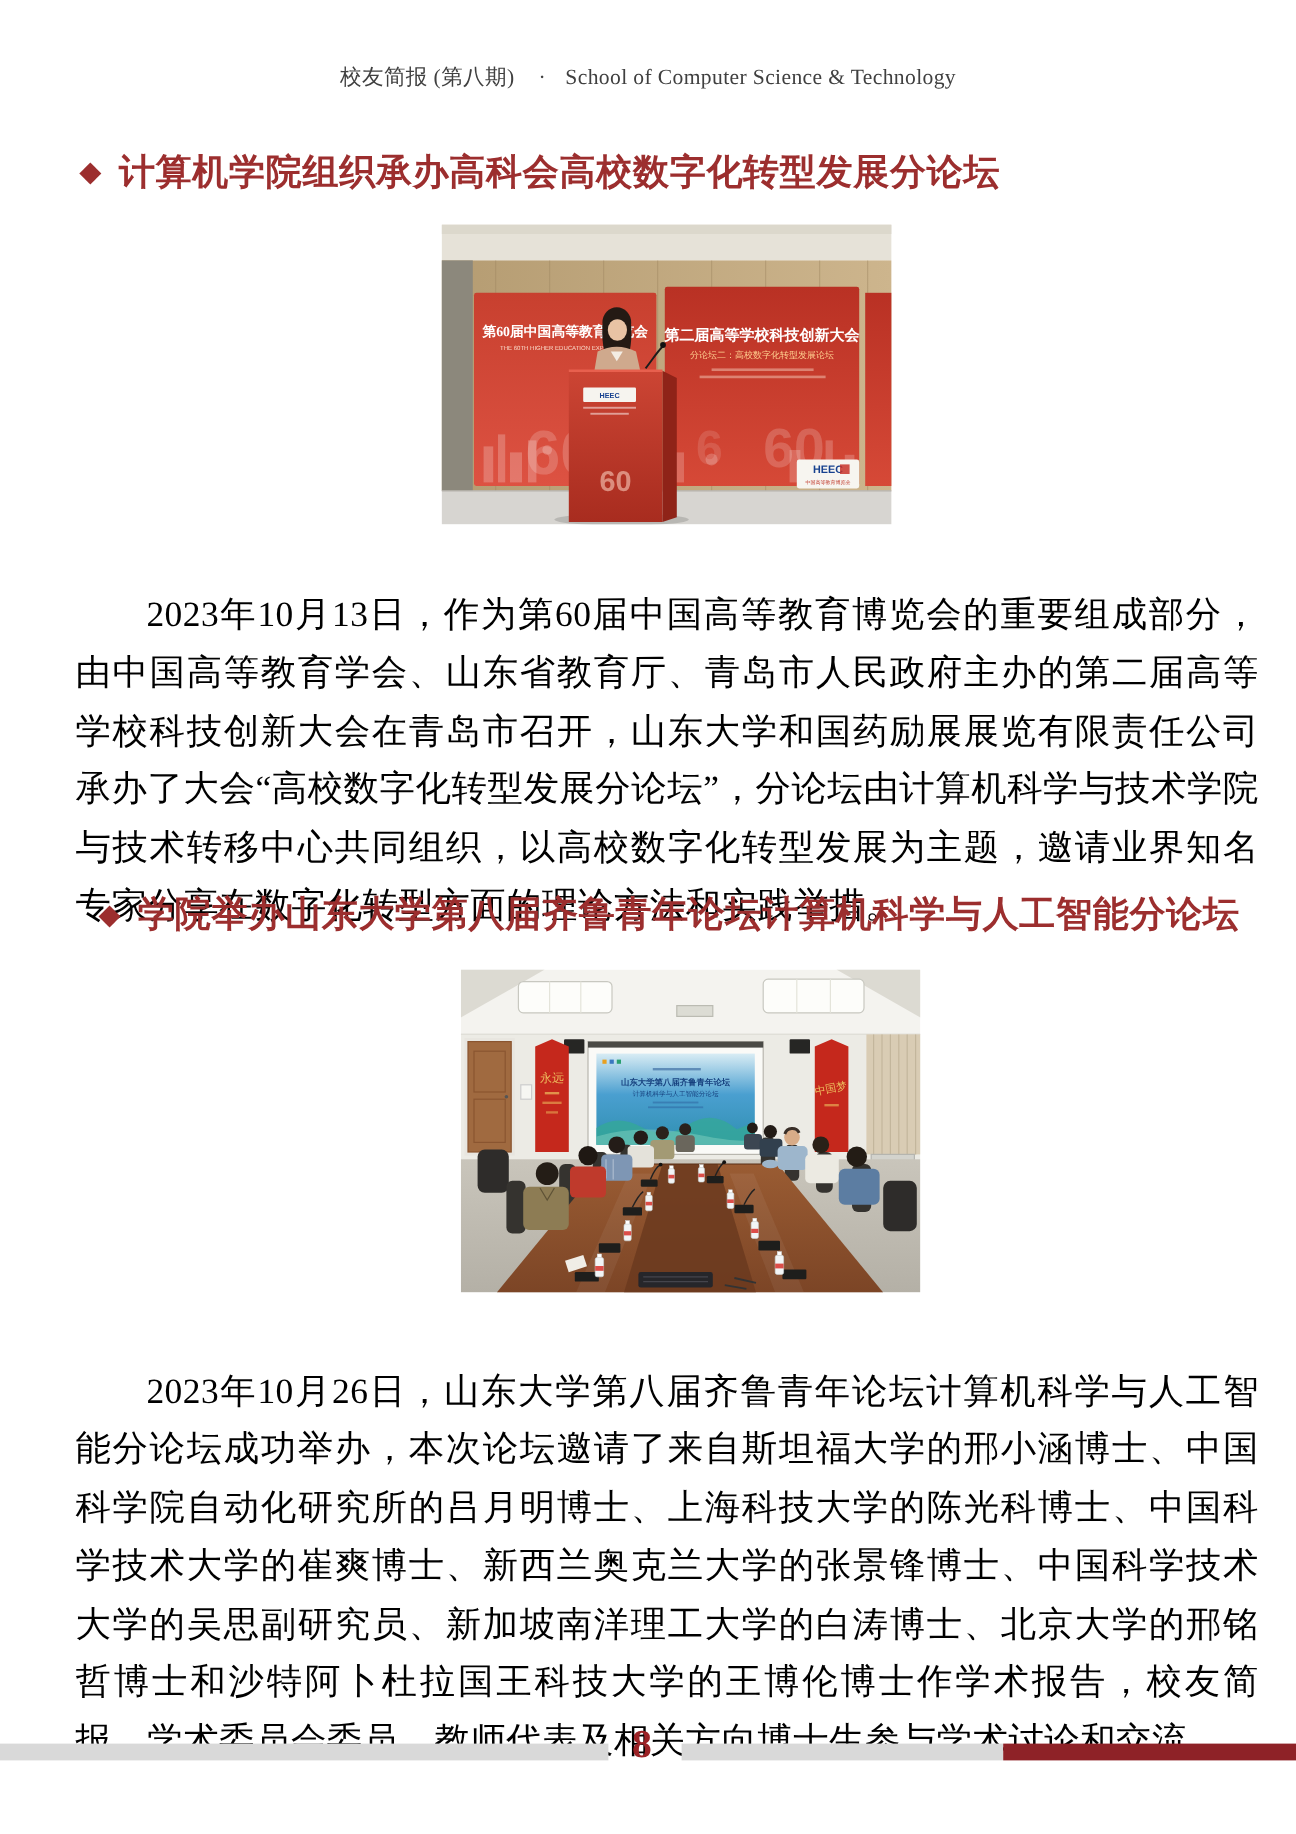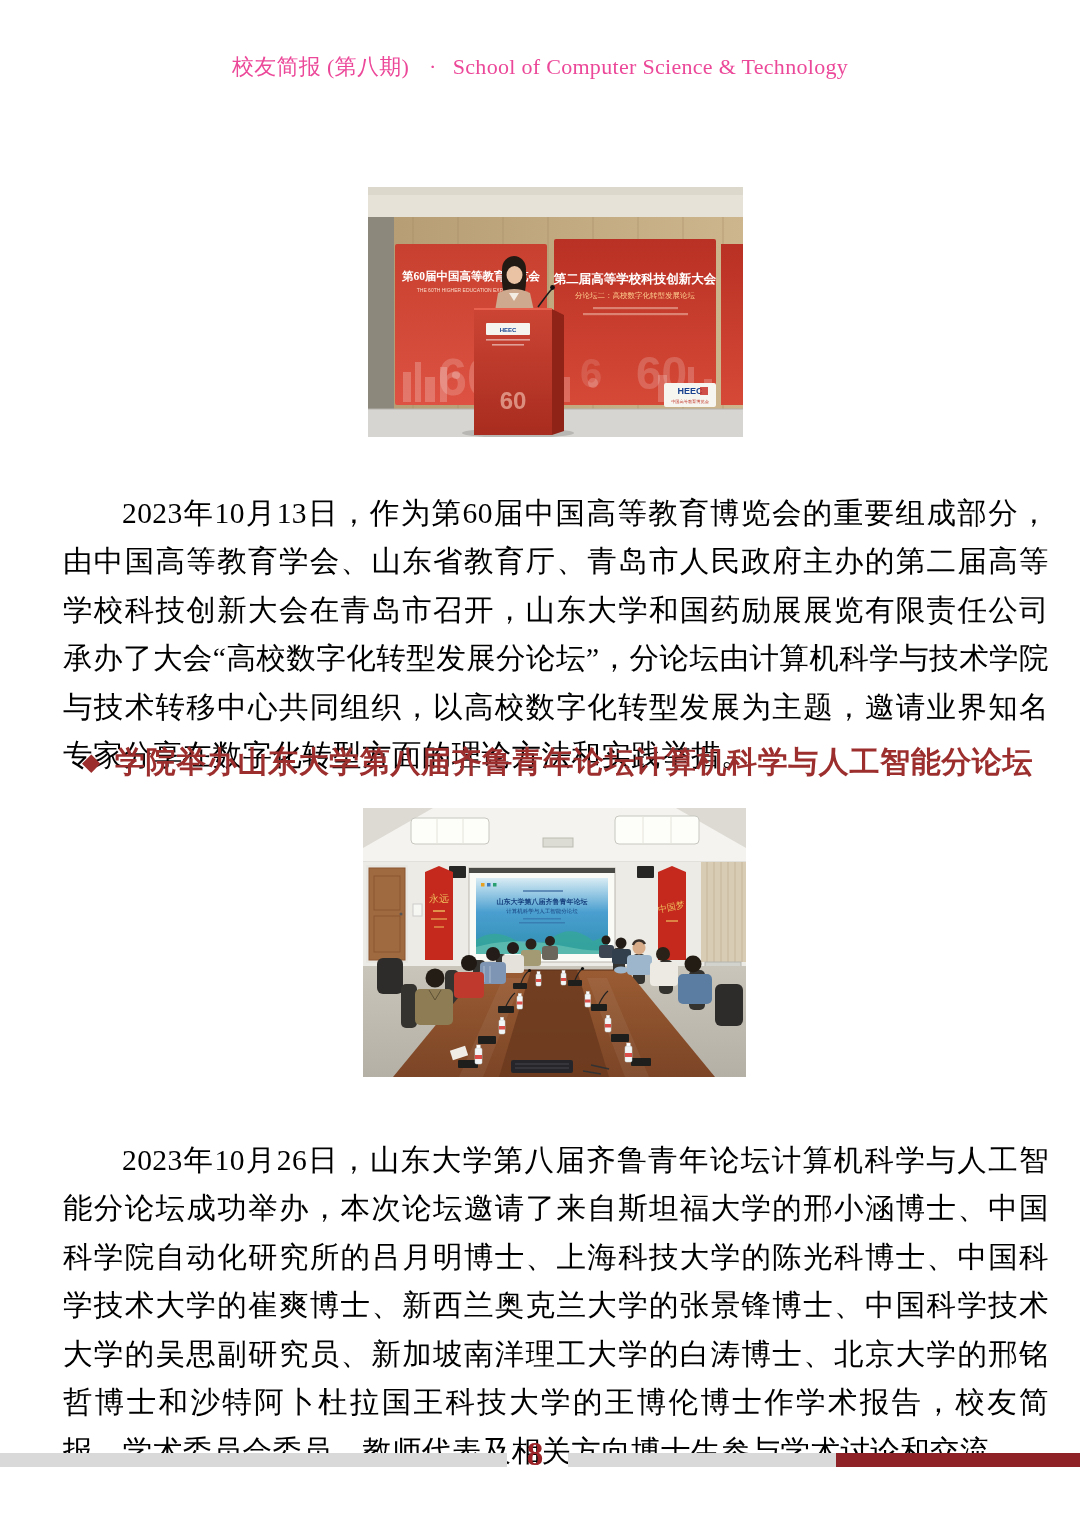--- a/index.html
+++ b/index.html
@@ -1,29 +1,29 @@
 <!DOCTYPE html>
 <html><head>
 <meta charset="utf-8">
 <style>
   html,body{margin:0;padding:0;background:#ffffff;}
   .page{position:relative;width:1080px;height:1528px;background:#ffffff;overflow:hidden;
         font-family:"Liberation Serif","DejaVu Serif",serif;}
   .header{position:absolute;left:0;top:52px;width:100%;text-align:center;
-          font-size:22px;color:#ec4899;letter-spacing:.3px;}
+          font-size:18px;color:#404040;letter-spacing:.3px;}
   .header .zh{margin-right:20px;}
   .header .dot{margin-right:16px;}
   .heading{position:absolute;left:66px;color:#9c2e2e;font-weight:bold;font-size:30px;
            letter-spacing:.6px;white-space:nowrap;}
   .heading .diamond{font-size:24px;vertical-align:2px;margin-right:14px;}
   .h1{top:123px;}
   .h2{top:742px;margin-left:16px;}
   .photo{position:absolute;display:block;}
   .photo1{left:368px;top:187px;width:375px;height:250px;}
-  .photo2{left:363px;top:808px;width:383px;height:269px;}
+  .photo2{left:384px;top:808px;width:383px;height:269px;}
   .para{position:absolute;width:986px;left:63px;font-size:29.5px;line-height:48.5px;
         color:#000000;text-align:justify;text-indent:2em;letter-spacing:.4px;}
   .para1{top:459px;}
   .para2{top:1106px;}
   .bar{position:absolute;top:1453px;height:14px;background:#d9d9d9;}
   .bar-left{left:0;width:507px;}
   .bar-mid{left:568px;width:268px;}
   .bar-red{left:836px;width:244px;background:#8e2227;}
   .pageno{position:absolute;left:503px;top:1436px;width:64px;text-align:center;
           font-size:33px;font-weight:bold;color:#9b2226;}
@@ -31,20 +31,23 @@
 </style>
 </head>
 <body>
 
 <div class="page">
 
   <div class="header">
     <span class="zh">校友简报 (第八期)</span><span class="dot">·</span><span>School of Computer Science &amp; Technology</span>
   </div>
 
+  <div class="heading h1">
+    <span class="diamond">◆</span><span>计算机学院组织承办高科会高校数字化转型发展分论坛</span>
+  </div>
 
   <div class="photo photo1">
     <svg width="375" height="250" viewBox="0 0 375 250">
       <defs>
         <linearGradient id="g1" x1="0" y1="0" x2="1" y2="0">
           <stop offset="0" stop-color="#b59c72"></stop>
             <stop offset="1" stop-color="#cdb58d"></stop>
         </linearGradient>
         <linearGradient id="g2" x1="0" y1="0" x2="0" y2="1">
           <stop offset="0" stop-color="#c8402f"></stop>

